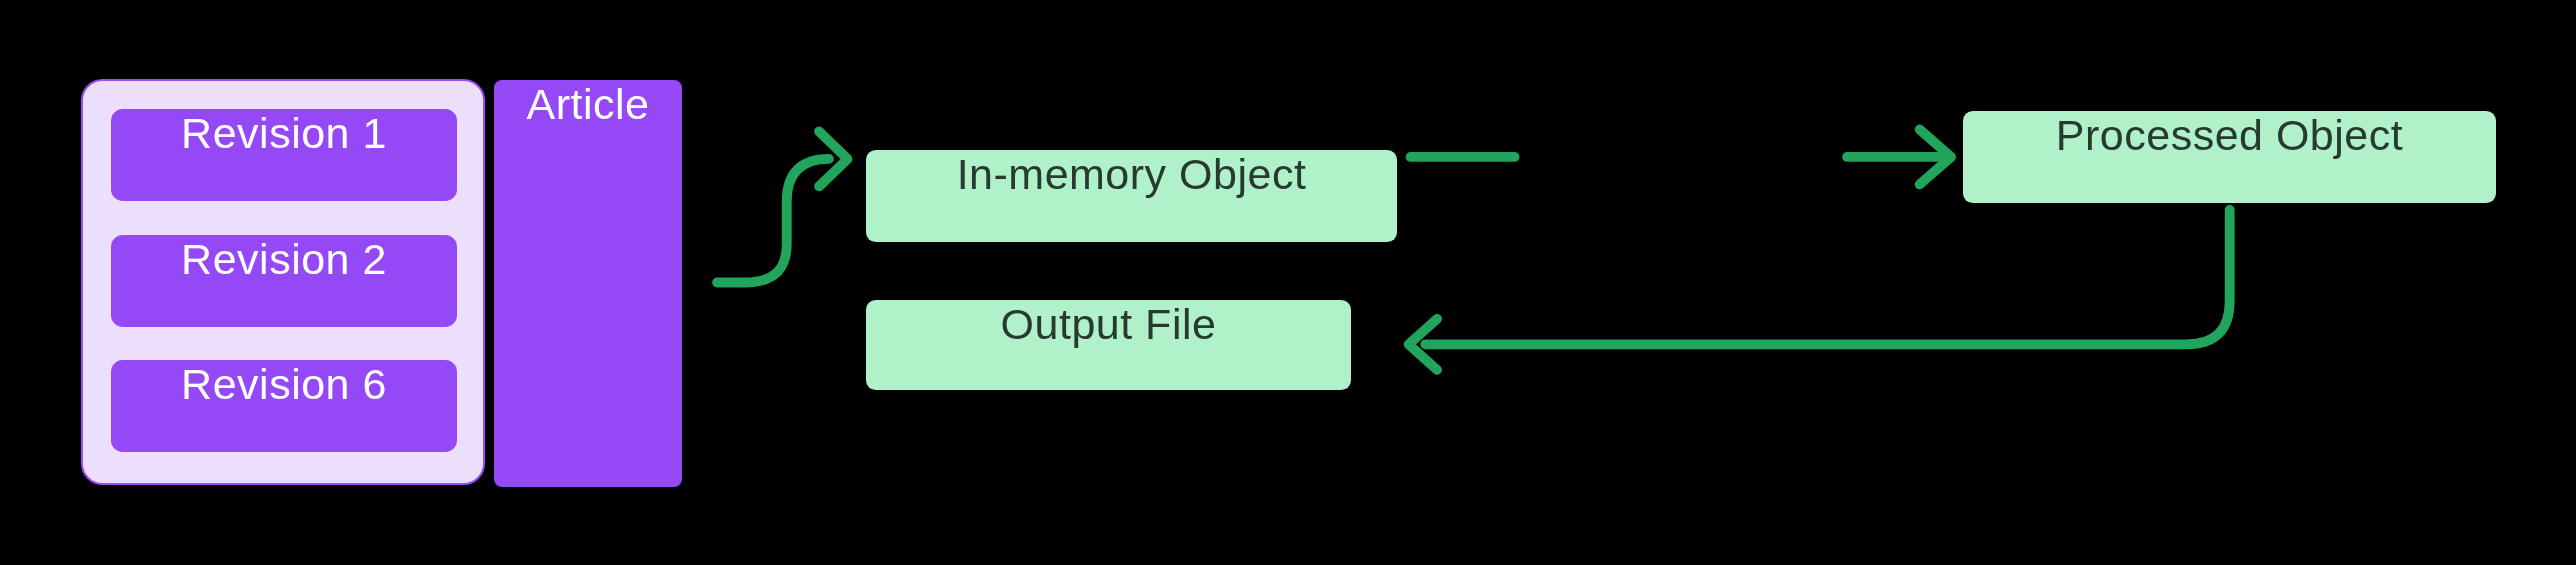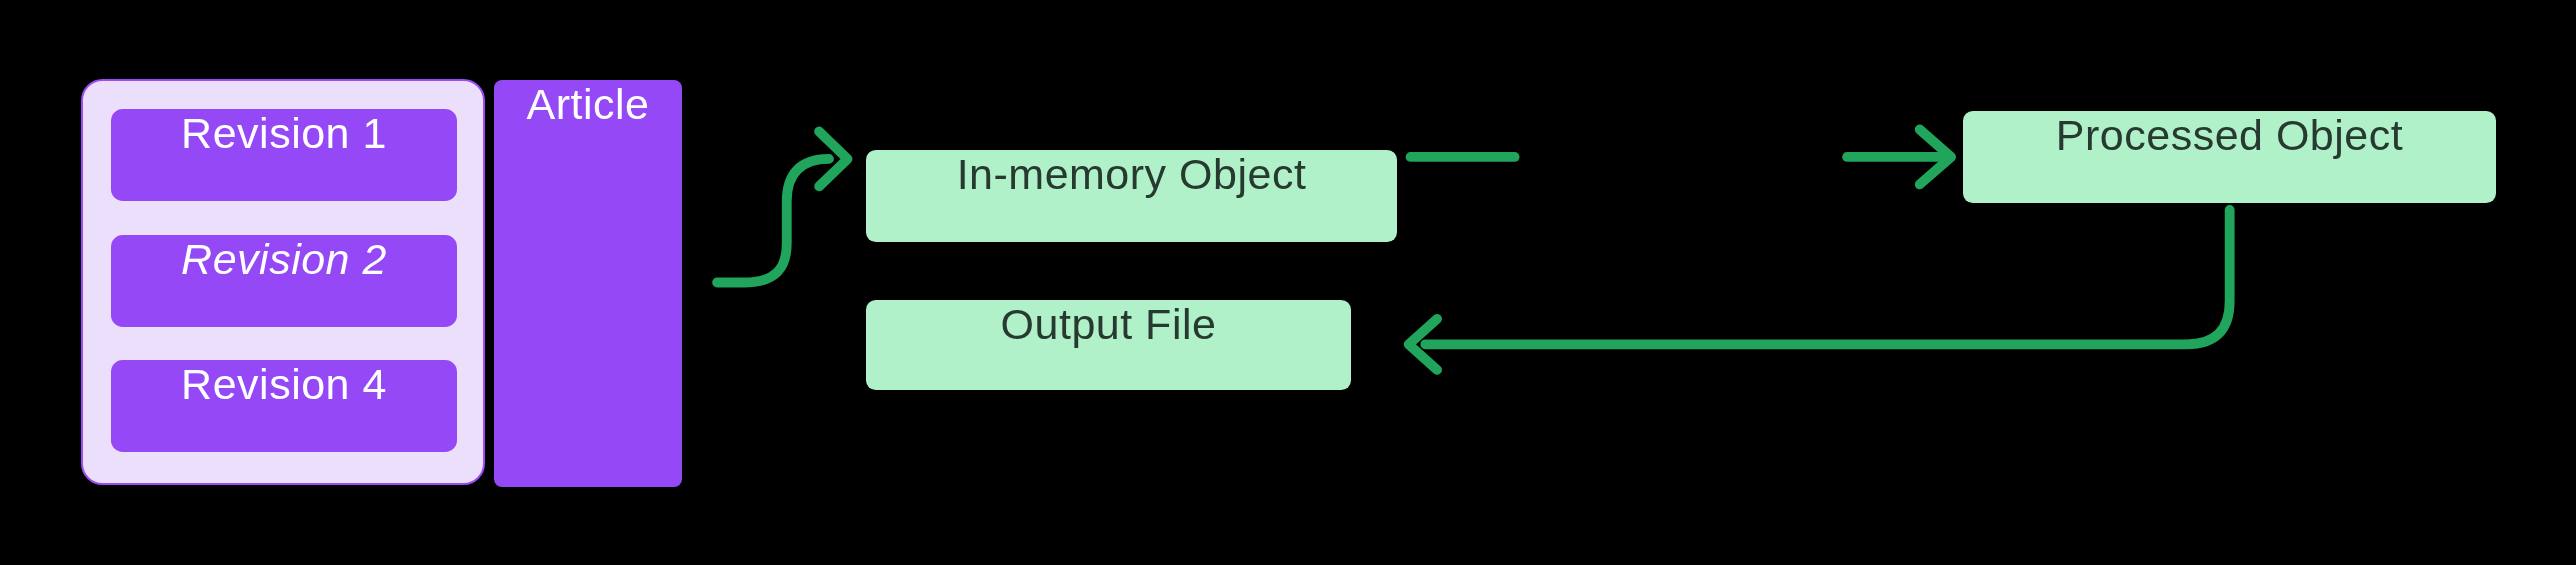--- a/index.html
+++ b/index.html
@@ -36,21 +36,21 @@
     border-radius: 21.6px;
   }
   .revision-box {
     left: 111px;
     width: 346px; height: 92px;
     background: var(--purple-fill, #9549f6);
     border-radius: 11.8px;
   }
   .revision-box .label { color: var(--purple-text, #fff); }
   .rev-1 { top: 109px; }
-  .rev-2 { top: 235px; font-style: italic; }
+  .rev-2 { top: 235px; }
   .rev-3 { top: 360px; }
   
   .article-box {
     left: 494px; top: 80px;
     width: 188px; height: 407px;
     background: var(--purple-fill, #9549f6);
     border-radius: 8px;
   }
   .article-box .label { color: var(--purple-text, #fff); }
   
@@ -81,21 +81,21 @@
 
 <div class="node revisions-group"></div>
 
 <div class="node revision-box rev-1">
   <span class="label">Revision 1</span>
 </div>
 <div class="node revision-box rev-2">
   <span class="label">Revision 2</span>
 </div>
 <div class="node revision-box rev-3">
-  <span class="label">Revision 4</span>
+  <span class="label">Revision 6</span>
 </div>
 
 <div class="node article-box">
   <span class="label">Article</span>
 </div>
 
 <div class="node mint in-memory-box">
   <span class="label">In-memory Object</span>
 </div>
 <div class="node mint processed-box">

